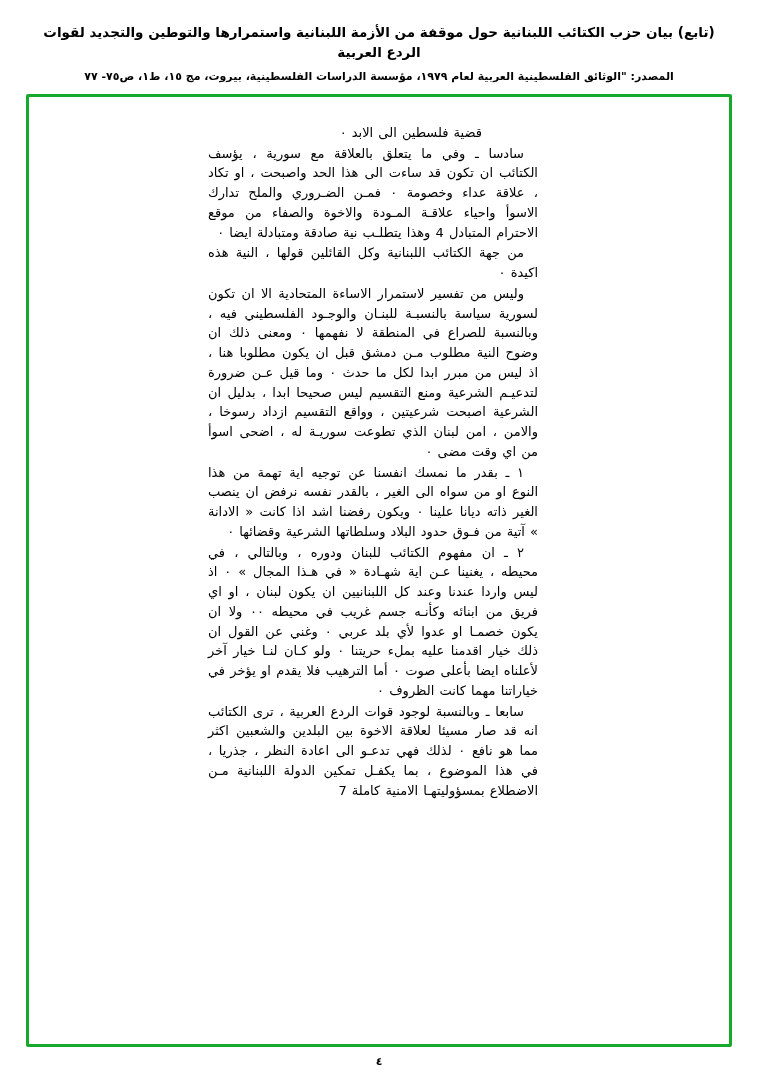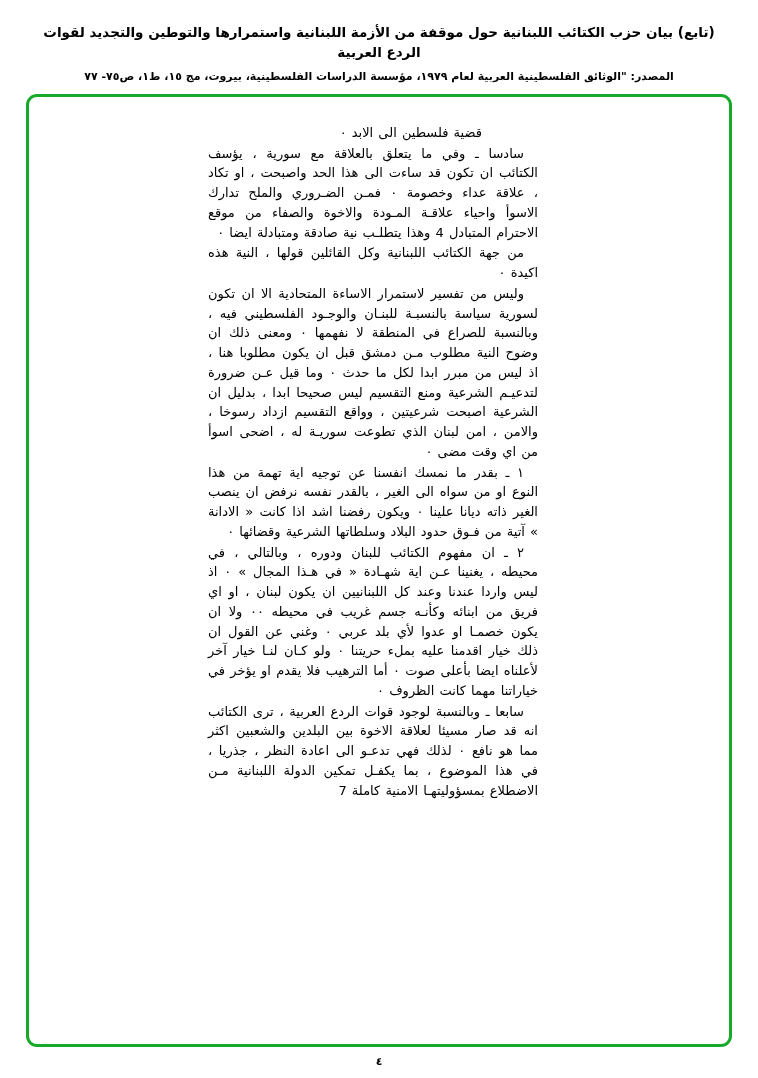--- a/index.html
+++ b/index.html
@@ -37,21 +37,21 @@
   .header-source {
     font-size: 11px;
     font-weight: bold;
     line-height: 1.4;
     padding: 0 10px;
     margin-bottom: 10px;
   }
   .frame {
     flex: 1;
     border: 3px solid #17a92b;
-    border-radius: 11px;
+    border-radius: 2px;
     box-sizing: border-box;
     padding: 26px 30px 20px 18px;
     position: relative;
   }
   .body-col {
     width: 330px;
     margin: 0 auto;
     direction: rtl;
     text-align: justify;
     text-align-last: right;

